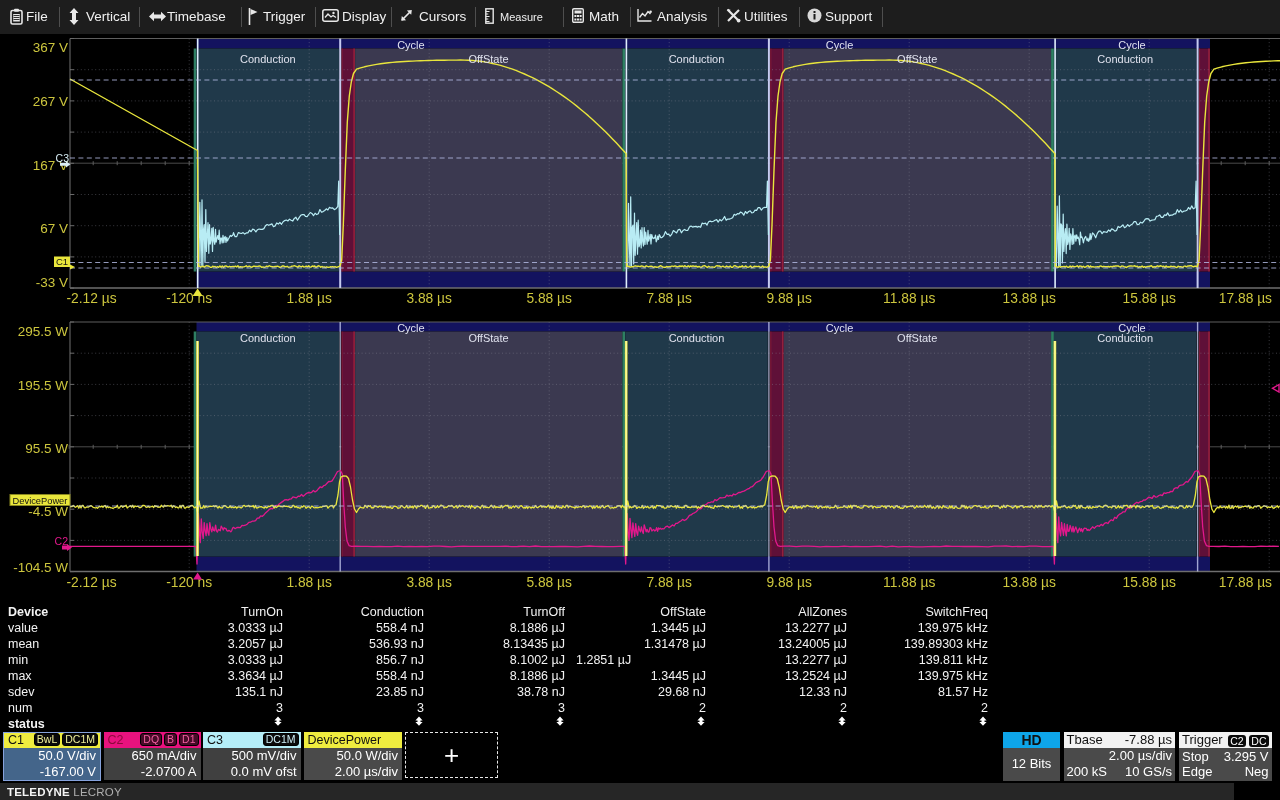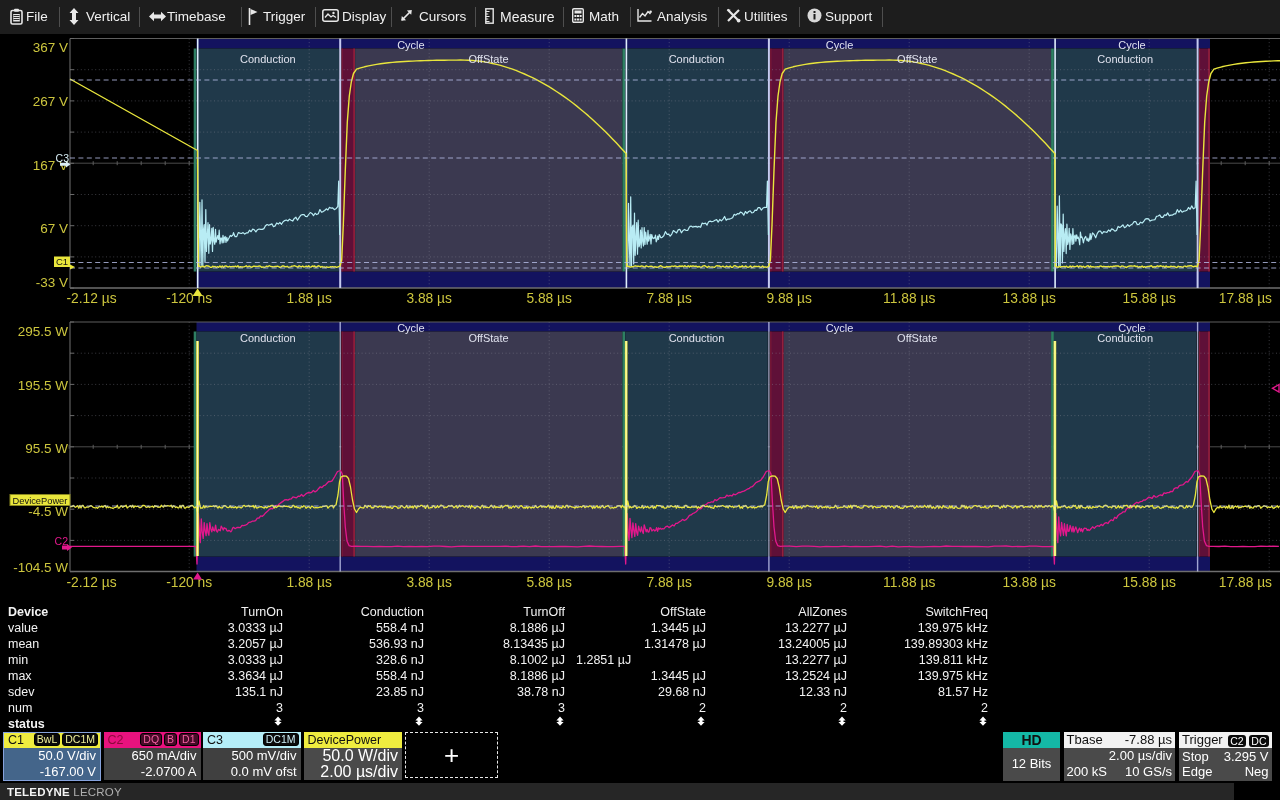--- a/index.html
+++ b/index.html
@@ -340,21 +340,21 @@
     <div style="position:absolute;left:400px;top:8px"><svg width="13" height="13" viewBox="0 0 13 13">
         <path d="M2 11 L10 3" stroke="#e8e8e8" stroke-width="1.7"></path>
         <path d="M11.8 0.9 L11.2 5.8 L6.9 1.5 Z" fill="#e8e8e8"></path>
         <path d="M1.2 11.8 L1.8 6.9 L6.1 11.3 Z" fill="#e8e8e8"></path>
       </svg></div>
     <div style="position:absolute;left:419px;top:0;height:34px;line-height:34px;color:#f0f0f0;font-size:13.5px">Cursors</div>
     <div style="position:absolute;left:485px;top:8px"><svg width="9" height="16" viewBox="0 0 9 16">
         <rect x="0.8" y="0.8" width="7.4" height="14.4" fill="none" stroke="#e8e8e8" stroke-width="1.4"></rect>
         <path d="M1 3.5h3.5M1 6h2.3M1 8.5h3.5M1 11h2.3M1 13.5h3.5" stroke="#e8e8e8" stroke-width="1"></path>
       </svg></div>
-    <div style="position:absolute;left:500px;top:0;height:34px;line-height:34px;color:#f0f0f0;font-size:14px">Measure</div>
+    <div style="position:absolute;left:500px;top:0;height:34px;line-height:34px;color:#f0f0f0;font-size:11px">Measure</div>
     <div style="position:absolute;left:572px;top:8px"><svg width="12" height="15" viewBox="0 0 12 15">
         <rect x="0.7" y="0.7" width="10.6" height="13.6" rx="1.2" fill="none" stroke="#e8e8e8" stroke-width="1.4"></rect>
         <rect x="2.5" y="2.5" width="7" height="3" fill="#e8e8e8"></rect>
         <g fill="#e8e8e8">
           <rect x="2.4" y="7" width="2" height="2"></rect>
           <rect x="5" y="7" width="2" height="2"></rect>
           <rect x="7.6" y="7" width="2" height="2"></rect>
           <rect x="2.4" y="10.5" width="2" height="2"></rect>
           <rect x="5" y="10.5" width="2" height="2"></rect>
           <rect x="7.6" y="10.5" width="2" height="2"></rect>
@@ -409,21 +409,21 @@
     <div style="position:absolute;left:858px;top:16px;width:130px;text-align:right">139.975 kHz</div>
     <div style="position:absolute;left:8px;top:32px;font-weight:normal">mean</div>
     <div style="position:absolute;left:153px;top:32px;width:130px;text-align:right">3.2057 µJ</div>
     <div style="position:absolute;left:294px;top:32px;width:130px;text-align:right">536.93 nJ</div>
     <div style="position:absolute;left:435px;top:32px;width:130px;text-align:right">8.13435 µJ</div>
     <div style="position:absolute;left:576px;top:32px;width:130px;text-align:right">1.31478 µJ</div>
     <div style="position:absolute;left:717px;top:32px;width:130px;text-align:right">13.24005 µJ</div>
     <div style="position:absolute;left:858px;top:32px;width:130px;text-align:right">139.89303 kHz</div>
     <div style="position:absolute;left:8px;top:48px;font-weight:normal">min</div>
     <div style="position:absolute;left:153px;top:48px;width:130px;text-align:right">3.0333 µJ</div>
-    <div style="position:absolute;left:294px;top:48px;width:130px;text-align:right">328.6 nJ</div>
+    <div style="position:absolute;left:294px;top:48px;width:130px;text-align:right">856.7 nJ</div>
     <div style="position:absolute;left:435px;top:48px;width:130px;text-align:right">8.1002 µJ</div>
     <div style="position:absolute;left:576px;top:48px;width:130px;">1.2851 µJ</div>
     <div style="position:absolute;left:717px;top:48px;width:130px;text-align:right">13.2277 µJ</div>
     <div style="position:absolute;left:858px;top:48px;width:130px;text-align:right">139.811 kHz</div>
     <div style="position:absolute;left:8px;top:64px;font-weight:normal">max</div>
     <div style="position:absolute;left:153px;top:64px;width:130px;text-align:right">3.3634 µJ</div>
     <div style="position:absolute;left:294px;top:64px;width:130px;text-align:right">558.4 nJ</div>
     <div style="position:absolute;left:435px;top:64px;width:130px;text-align:right">8.1886 µJ</div>
     <div style="position:absolute;left:576px;top:64px;width:130px;text-align:right">1.3445 µJ</div>
     <div style="position:absolute;left:717px;top:64px;width:130px;text-align:right">13.2524 µJ</div>
@@ -451,25 +451,25 @@
 <div style="position:absolute;left:103.5px;top:732px;width:97px;height:48.5px">
 <div style="height:16px;background:#e8127e;color:#8c0a3c;font-size:12.5px;line-height:16px;padding-left:4px">C2<span style="float:right;margin-right:2px"><span style="display:inline-block;background:#470a28;color:#f060a0;border:1px solid #000;border-radius:3px;font-size:10.5px;line-height:11px;padding:0 2px;margin-left:2px;vertical-align:1px">DQ</span><span style="display:inline-block;background:#470a28;color:#f060a0;border:1px solid #000;border-radius:3px;font-size:10.5px;line-height:11px;padding:0 2px;margin-left:2px;vertical-align:1px">B</span><span style="display:inline-block;background:#470a28;color:#f060a0;border:1px solid #000;border-radius:3px;font-size:10.5px;line-height:11px;padding:0 2px;margin-left:2px;vertical-align:1px">D1</span></span></div>
 <div style="height:32px;background:#404040;color:#fff;font-size:13px;text-align:right;padding-right:4px;line-height:16px">650 mA/div<br>-2.0700 A</div>
   </div>
 <div style="position:absolute;left:203px;top:732px;width:97.5px;height:48.5px">
 <div style="height:16px;background:#b5eef8;color:#111;font-size:12.5px;line-height:16px;padding-left:4px">C3<span style="float:right;margin-right:2px"><span style="display:inline-block;background:#0a0a0a;color:#cdeef6;border:1px solid #000;border-radius:3px;font-size:10.5px;line-height:11px;padding:0 2px;margin-left:2px;vertical-align:1px">DC1M</span></span></div>
 <div style="height:32px;background:#404040;color:#fff;font-size:13px;text-align:right;padding-right:4px;line-height:16px">500 mV/div<br>0.0 mV ofst</div>
   </div>
 <div style="position:absolute;left:303.5px;top:732px;width:98.5px;height:48.5px">
 <div style="height:16px;background:#efec3f;color:#111;font-size:12.5px;line-height:16px;padding-left:4px">DevicePower</div>
-<div style="height:32px;background:#4a4a4a;color:#fff;font-size:16px;text-align:right;padding-right:4px;line-height:16px">50.0 W/div<br>2.00 µs/div</div>
+<div style="height:32px;background:#4a4a4a;color:#fff;font-size:13px;text-align:right;padding-right:4px;line-height:16px">50.0 W/div<br>2.00 µs/div</div>
   </div>
 <div style="position:absolute;left:405px;top:732px;width:93px;height:46px;border:1.5px dashed #e8e8e8;color:#fff;font-size:26px;text-align:center;line-height:44px;font-weight:normal">+</div>
 <div style="position:absolute;left:1003px;top:732px;width:57px;height:48.5px">
-<div style="height:16px;background:#14b8a6;color:#111;font-size:14px;line-height:16px;font-weight:bold;text-align:center">HD</div>
+<div style="height:16px;background:#0ea5e9;color:#111;font-size:14px;line-height:16px;font-weight:bold;text-align:center">HD</div>
 <div style="height:32.5px;background:#4a4a4a;color:#fff;font-size:13px;text-align:center;line-height:32px">12 Bits</div>
   </div>
 <div style="position:absolute;left:1063.5px;top:732px;width:111.5px;height:48.5px">
 <div style="height:16px;background:#f2f2f2;color:#111;font-size:13px;line-height:16px;padding:0 3px">Tbase<span style="float:right">-7.88 µs</span></div>
 <div style="height:32.5px;background:#4a4a4a;color:#fff;font-size:13px;line-height:16px;padding:0 3px">
       <div style="text-align:right">2.00 µs/div</div>
       <div>200 kS<span style="float:right">10 GS/s</span></div>
     </div>
   </div>
 <div style="position:absolute;left:1179px;top:732px;width:92.5px;height:48.5px">

